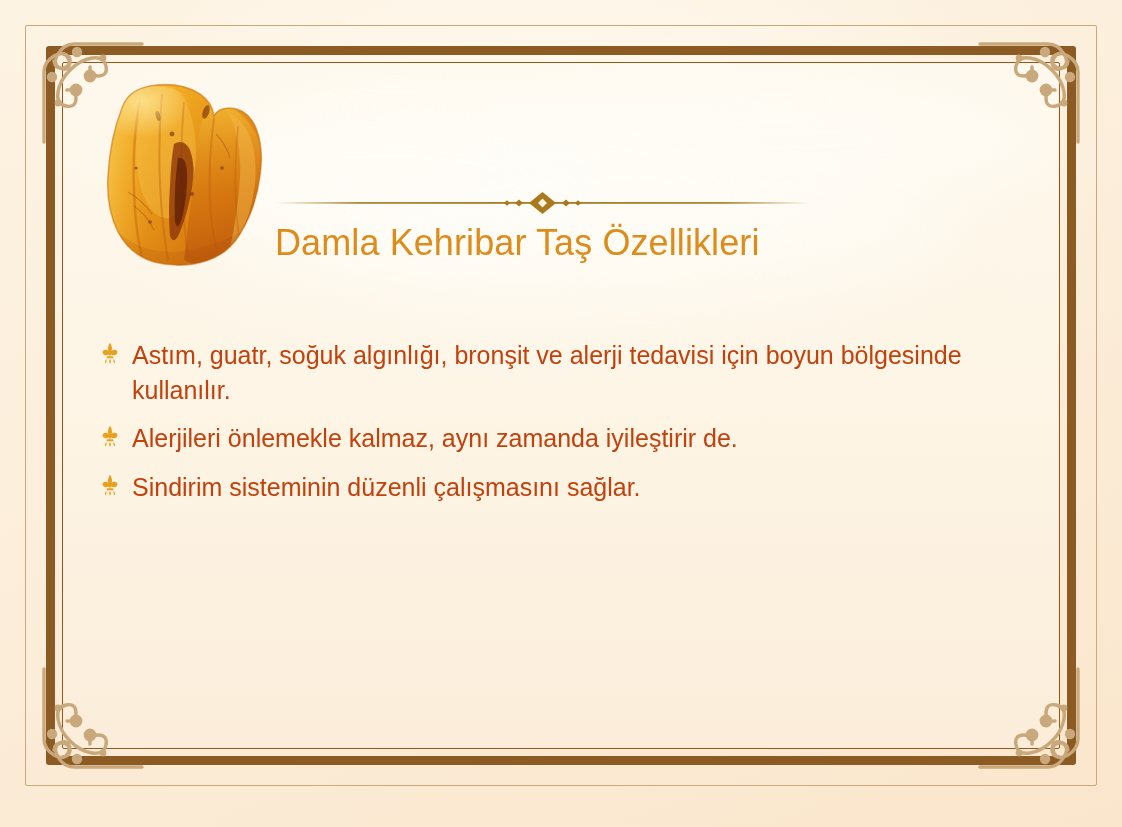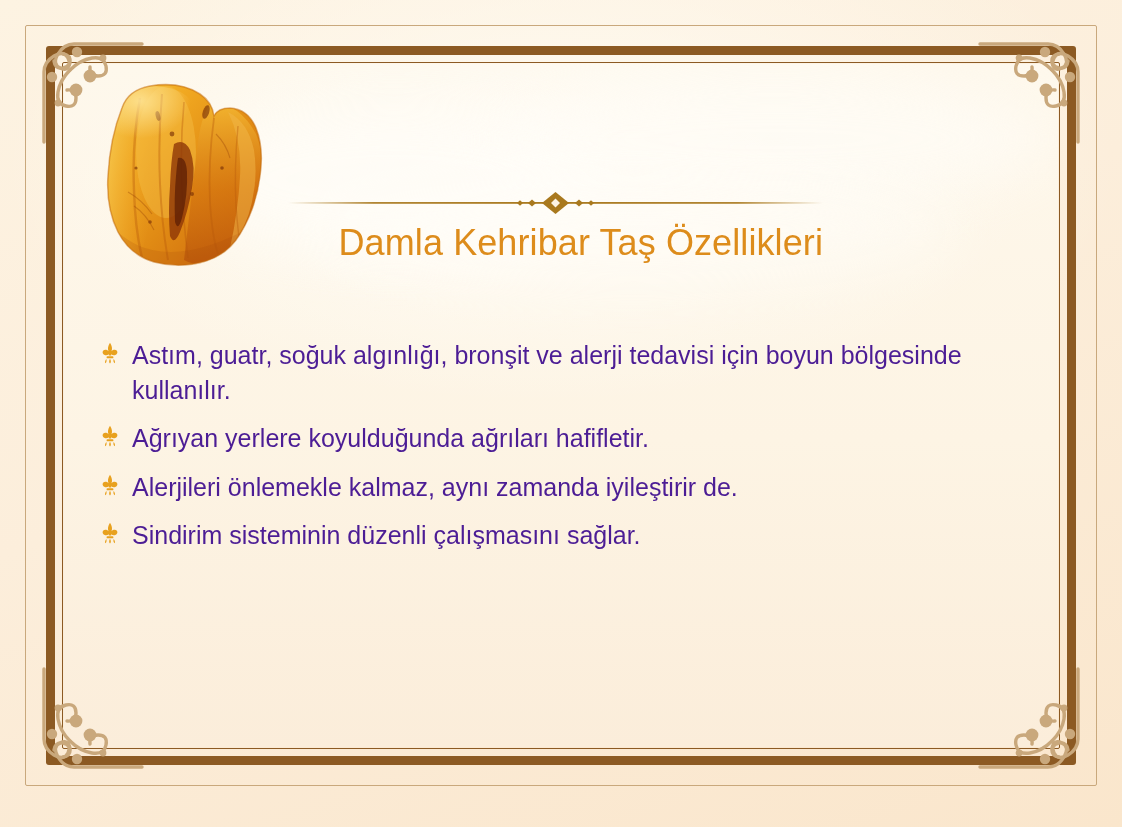--- a/index.html
+++ b/index.html
@@ -107,24 +107,24 @@
     left: 88px;
     top: 72px;
     width: 182px;
     height: 200px;
   }
   .stone svg { display: block; width: 182px; height: 200px; }
 
   
   .header {
     position: absolute;
-    left: 288px;
+    left: 275px;
     top: 190px;
     width: 535px;
-    text-align: right;
+    text-align: left;
   }
   .divider {
     position: relative;
     height: 26px;
   }
   .divider svg { display: block; width: 100%; height: 26px; }
   .title {
     margin-top: 6px;
     font-size: 36px;
     font-weight: 400;
@@ -154,21 +154,21 @@
     color: #E8A11E;
     font-size: 22px;
     line-height: 1;
     text-align: left;
   }
   .bullet svg { display: block; width: 20px; height: 22px; }
   .item-text {
     flex: 1 1 auto;
     font-size: 25px;
     line-height: 1.38;
-    color: #4c1d95;
+    color: #c2410c;
     font-family: "Liberation Sans", sans-serif;
     padding-left: 6px;
   }
 </style>
 </head>
 <body>
 
 <div class="poster">
 
   <div class="poster-wash"></div>
@@ -381,34 +381,20 @@
             <rect x="6.6" y="14.2" width="6.8" height="2.1" rx="0.9"></rect>
             <path d="M10 16.8 C10.9 18.4 11.4 20.2 10 21.6 C8.6 20.2 9.1 18.4 10 16.8 Z"></path>
             <path d="M6.4 16.9 C5.2 18.3 4.6 19.8 5.3 21.2 C6.6 20.4 6.8 18.6 6.4 16.9 Z"></path>
             <path d="M13.6 16.9 C14.8 18.3 15.4 19.8 14.7 21.2 C13.4 20.4 13.2 18.6 13.6 16.9 Z"></path>
           </g>
         </svg>
       </span>
       <span class="item-text">Astım, guatr, soğuk algınlığı, bronşit ve alerji tedavisi için boyun bölgesinde kullanılır.</span>
     </div>
 
-    <div class="item">
-      <span class="bullet">
-        <svg viewBox="0 0 20 22" xmlns="http://www.w3.org/2000/svg">
-          <g fill="#E8A11E">
-            <path d="M10 0.8 C12 4 12.6 6.6 11.5 9.2 C13.1 7.6 15.4 7.3 16.7 8.6 C18.1 10 17.4 12.4 15.3 13.1 C13.8 13.6 12.2 13.2 11.2 12.2 L11.2 13.5 L8.8 13.5 L8.8 12.2 C7.8 13.2 6.2 13.6 4.7 13.1 C2.6 12.4 1.9 10 3.3 8.6 C4.6 7.3 6.9 7.6 8.5 9.2 C7.4 6.6 8 4 10 0.8 Z"></path>
-            <rect x="6.6" y="14.2" width="6.8" height="2.1" rx="0.9"></rect>
-            <path d="M10 16.8 C10.9 18.4 11.4 20.2 10 21.6 C8.6 20.2 9.1 18.4 10 16.8 Z"></path>
-            <path d="M6.4 16.9 C5.2 18.3 4.6 19.8 5.3 21.2 C6.6 20.4 6.8 18.6 6.4 16.9 Z"></path>
-            <path d="M13.6 16.9 C14.8 18.3 15.4 19.8 14.7 21.2 C13.4 20.4 13.2 18.6 13.6 16.9 Z"></path>
-          </g>
-        </svg>
-      </span>
-      <span class="item-text">Ağrıyan yerlere koyulduğunda ağrıları hafifletir.</span>
-    </div>
 
 
     <div class="item">
       <span class="bullet">
         <svg viewBox="0 0 20 22" xmlns="http://www.w3.org/2000/svg">
           <g fill="#E8A11E">
             <path d="M10 0.8 C12 4 12.6 6.6 11.5 9.2 C13.1 7.6 15.4 7.3 16.7 8.6 C18.1 10 17.4 12.4 15.3 13.1 C13.8 13.6 12.2 13.2 11.2 12.2 L11.2 13.5 L8.8 13.5 L8.8 12.2 C7.8 13.2 6.2 13.6 4.7 13.1 C2.6 12.4 1.9 10 3.3 8.6 C4.6 7.3 6.9 7.6 8.5 9.2 C7.4 6.6 8 4 10 0.8 Z"></path>
             <rect x="6.6" y="14.2" width="6.8" height="2.1" rx="0.9"></rect>
             <path d="M10 16.8 C10.9 18.4 11.4 20.2 10 21.6 C8.6 20.2 9.1 18.4 10 16.8 Z"></path>
             <path d="M6.4 16.9 C5.2 18.3 4.6 19.8 5.3 21.2 C6.6 20.4 6.8 18.6 6.4 16.9 Z"></path>

